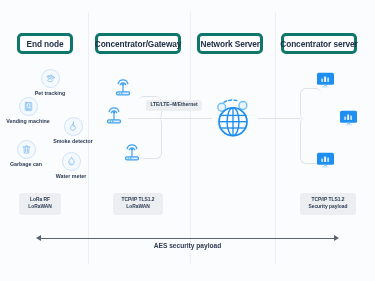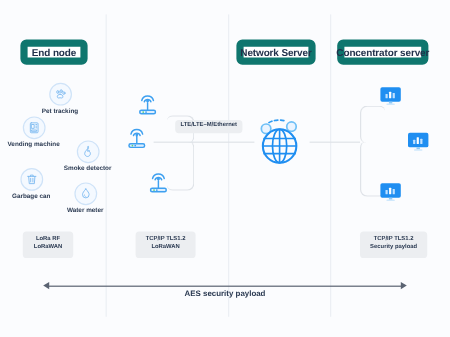--- a/index.html
+++ b/index.html
@@ -20,21 +20,21 @@
   .divider{
     position:absolute;top:12px;width:1px;height:252px;
     background:#eceff4;
   }
 
   
   .pill{
     position:absolute;
     box-sizing:border-box;
     height:21px;
-    border:6px solid #0f766e;
+    border:3px solid #0f766e;
     border-radius:5px;
     background:#ffffff;
     color:#21304a;
     font-size:8.3px;
     font-weight:bold;
     letter-spacing:-0.1px;
     display:flex;align-items:center;justify-content:center;
     white-space:nowrap;
   }
 
@@ -120,21 +120,24 @@
 
 <div id="stage">
 
   <div class="divider" style="left:88px;"></div>
   <div class="divider" style="left:190px;"></div>
   <div class="divider" style="left:275px;"></div>
 
   <div class="pill" style="left:17px;top:33px;width:56px;">
     <span>End node</span>
   </div>
-  <div class="pill" style="left:197px;top:33px;width:66px;">
+  <div class="pill" style="left:95px;top:33px;width:86px;">
+    <span>Concentrator/Gateway</span>
+  </div>
+  <div class="pill" style="left:197px;top:33px;width:66px;justify-content:flex-end;">
     <span>Network Server</span>
   </div>
   <div class="pill" style="left:281px;top:33px;width:76px;">
     <span>Concentrator server</span>
   </div>
 
   <div class="node" style="left:21px;top:69px;">
     <div class="circ">
       <svg width="11" height="11" viewBox="0 0 24 24" fill="none" stroke="#7ab8f0" stroke-width="1.6" stroke-linecap="round" stroke-linejoin="round">
         <ellipse cx="7" cy="8" rx="2" ry="2.6"></ellipse>

